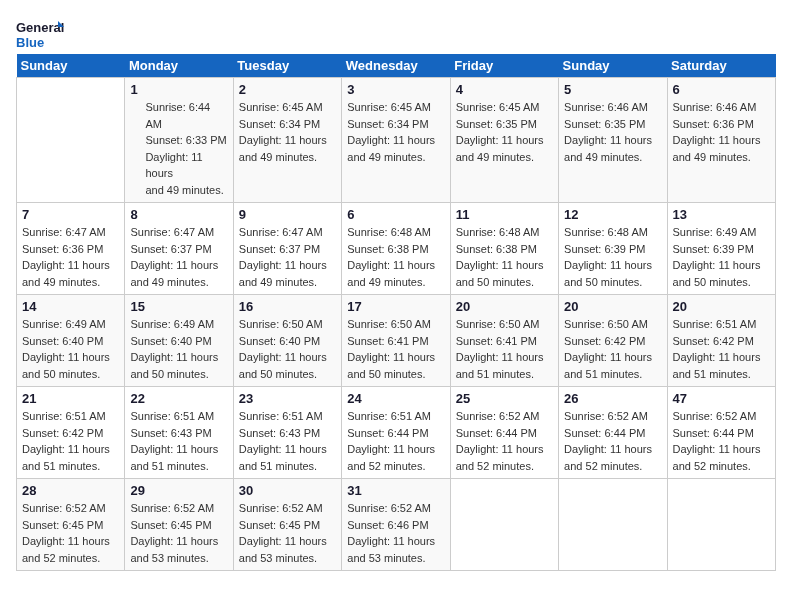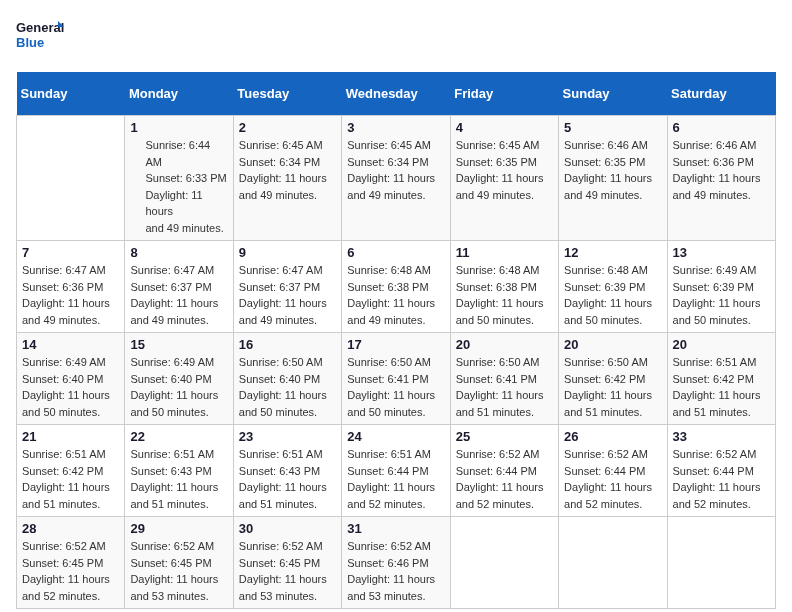--- a/index.html
+++ b/index.html
@@ -7,21 +7,21 @@
       font-family: Arial, sans-serif;
       background: #fff;
       width: 792px;
       min-height: 612px;
       padding: 16px;
     }
     .header {
       display: flex;
       justify-content: space-between;
       align-items: center;
-      margin-bottom: 20px;
+      margin-bottom: 2px;
     }
     .logo {
       display: flex;
       align-items: center;
       gap: 4px;
     }
     .title-block {
       text-align: right;
     }
     .title-block h1 {
@@ -35,21 +35,21 @@
       color: #444;
     }
     table {
       width: 100%;
       border-collapse: collapse;
       font-size: 11px;
     }
     thead tr th {
       background-color: #1565c0;
       color: #fff;
-      padding: 14px 4px;
+      padding: 4px 4px;
       text-align: left;
       font-size: 13px;
       font-weight: bold;
     }
     tbody tr td {
       border: 1px solid #ccc;
       vertical-align: top;
       padding: 4px 5px;
       width: calc(100% / 7);
       min-height: 80px;
@@ -287,21 +287,21 @@
 and 52 minutes.</div>
         </td>
         <td>
           <span class="day-num">26</span>
           <div class="day-info" style="white-space: pre-line;">Sunrise: 6:52 AM
 Sunset: 6:44 PM
 Daylight: 11 hours
 and 52 minutes.</div>
         </td>
         <td>
-          <span class="day-num">33</span>
+          <span class="day-num">47</span>
           <div class="day-info" style="white-space: pre-line;">Sunrise: 6:52 AM
 Sunset: 6:44 PM
 Daylight: 11 hours
 and 52 minutes.</div>
         </td>
       </tr>
       <tr>
         <td>
           <span class="day-num">28</span>
           <div class="day-info" style="white-space: pre-line;">Sunrise: 6:52 AM

